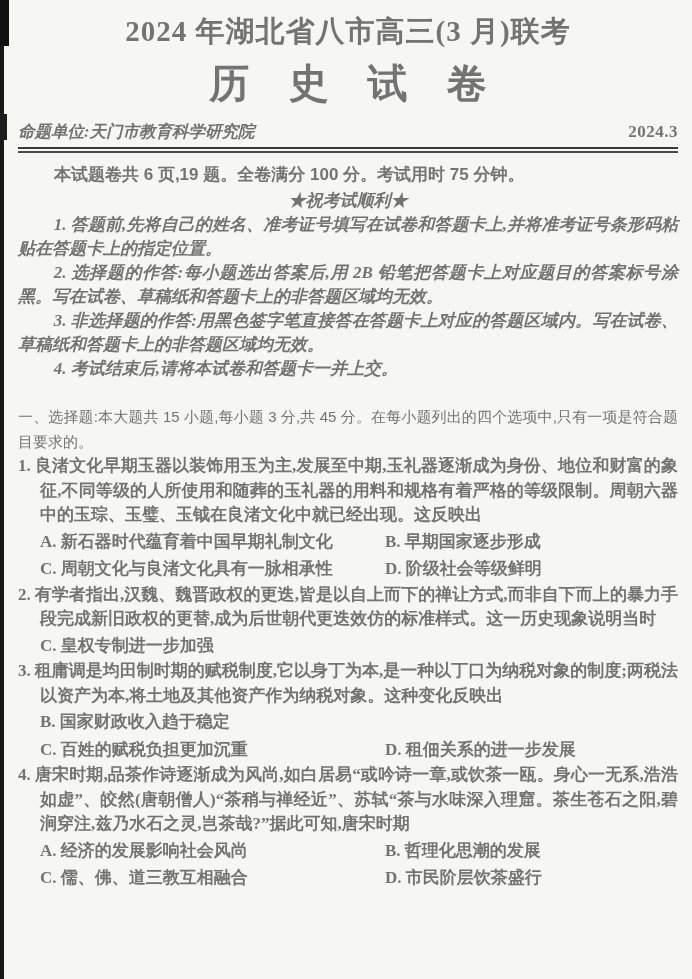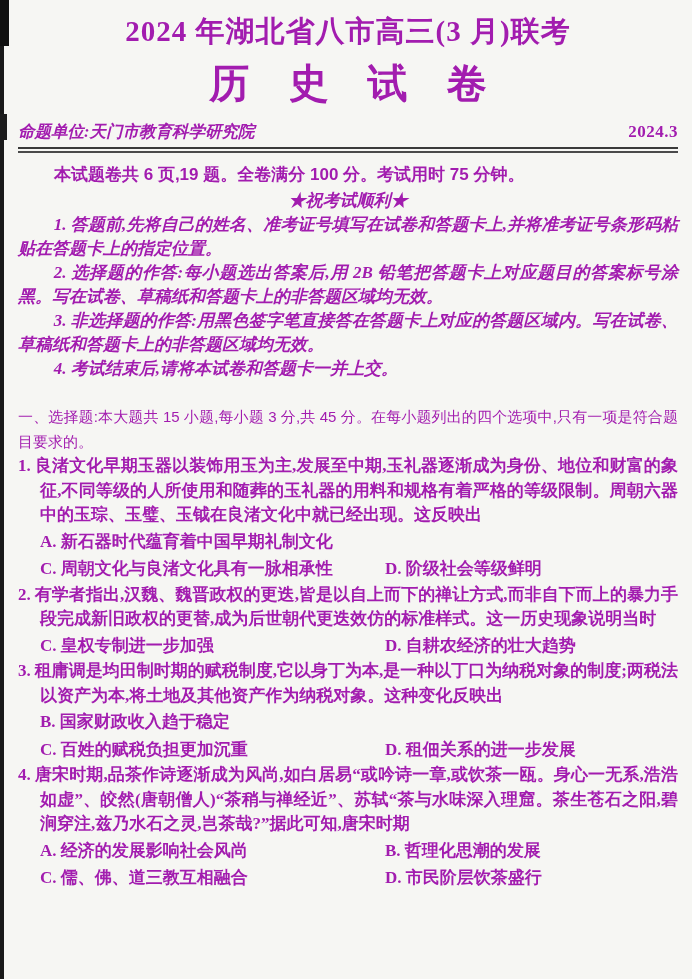--- a/index.html
+++ b/index.html
@@ -1,21 +1,21 @@
 <!DOCTYPE html>
 <html><head>
 <meta charset="utf-8">
 <style>
   html,body { margin:0; padding:0; background:#e9e9e7; }
   .page {
     position:relative;
     width:692px; height:979px;
     margin:0 auto;
     background:#f6f6f3;
-    color:#a21caf;
+    color:#737373;
     font-family:"Liberation Serif","DejaVu Serif",serif;
     box-sizing:border-box;
     padding:10px 14px 0 18px;
     overflow:hidden;
   }
   
   .edge-strip { position:absolute; left:0; top:0; width:4px; height:979px; background:#191919; }
   .edge-blob-top { position:absolute; left:0; top:0; width:9px; height:46px; background:#101010; }
   .edge-blob-mid { position:absolute; left:0; top:114px; width:7px; height:26px; background:#1d1d1d; }
 
@@ -106,34 +106,34 @@
   <p class="notice-item">3. 非选择题的作答:用黑色签字笔直接答在答题卡上对应的答题区域内。写在试卷、草稿纸和答题卡上的非答题区域均无效。</p>
   <p class="notice-item">4. 考试结束后,请将本试卷和答题卡一并上交。</p>
 
   <p class="section-heading">一、选择题:本大题共 15 小题,每小题 3 分,共 45 分。在每小题列出的四个选项中,只有一项是符合题目要求的。</p>
 
   <div class="question">
     <p class="stem"><span class="qnum">1.</span><span>良渚文化早期玉器以装饰用玉为主,发展至中期,玉礼器逐渐成为身份、地位和财富的象征,不同等级的人所使用和随葬的玉礼器的用料和规格有着严格的等级限制。周朝六器中的玉琮、玉璧、玉钺在良渚文化中就已经出现。这反映出</span></p>
     <div class="options">
       <div class="opt-row">
         <span class="opt opt-first">A. 新石器时代蕴育着中国早期礼制文化</span>
+        <span class="opt opt-second">B. 早期国家逐步形成</span>
       </div>
       <div class="opt-row">
         <span class="opt opt-first">C. 周朝文化与良渚文化具有一脉相承性</span>
         <span class="opt opt-second">D. 阶级社会等级鲜明</span>
       </div>
     </div>
   </div>
 
   <div class="question">
     <p class="stem"><span class="qnum">2.</span><span>有学者指出,汉魏、魏晋政权的更迭,皆是以自上而下的禅让方式,而非自下而上的暴力手段完成新旧政权的更替,成为后世朝代更迭效仿的标准样式。这一历史现象说明当时</span></p>
     <div class="options">
       <div class="opt-row">
         <span class="opt opt-first">C. 皇权专制进一步加强</span>
-        <span class="opt opt-second">D. 自耕农经济的壮大趋势</span>
       </div>
     </div>
   </div>
 
   <div class="question">
     <p class="stem"><span class="qnum">3.</span><span>租庸调是均田制时期的赋税制度,它以身丁为本,是一种以丁口为纳税对象的制度;两税法以资产为本,将土地及其他资产作为纳税对象。这种变化反映出</span></p>
     <div class="options">
       <div class="opt-row">
         <span class="opt opt-second">B. 国家财政收入趋于稳定</span>
       </div>

